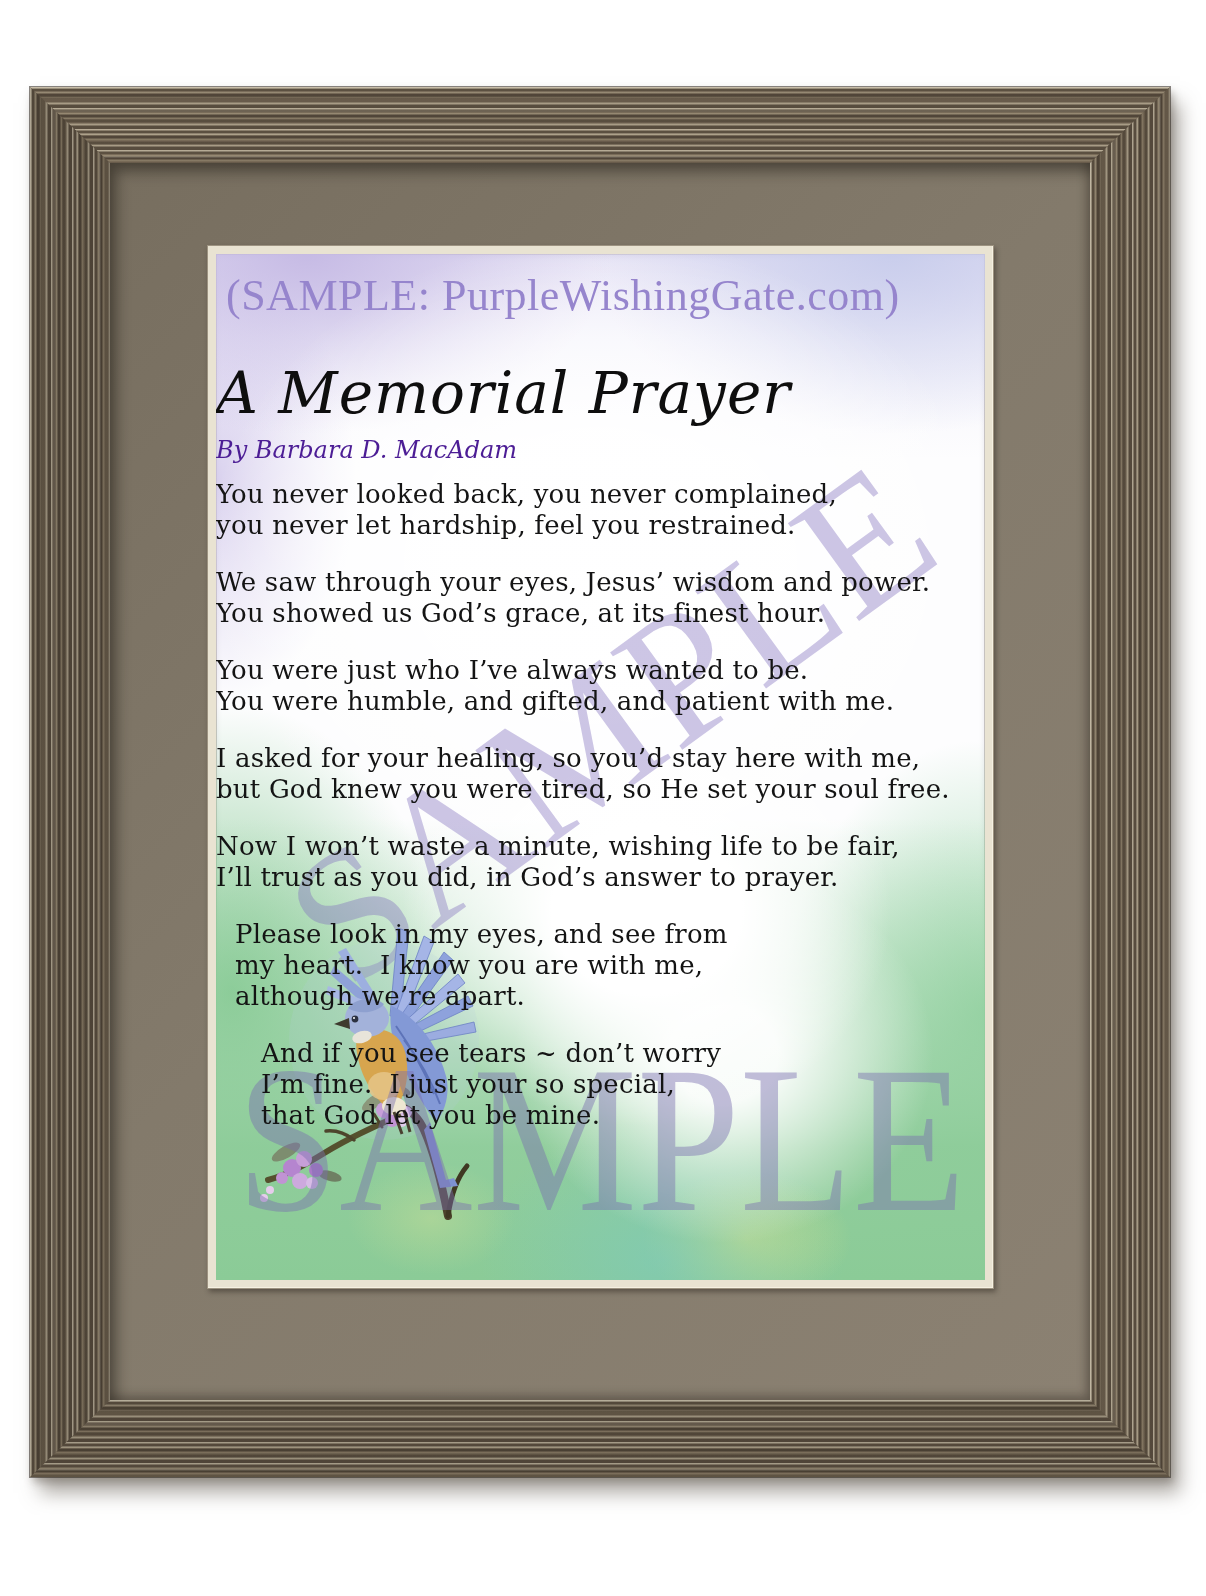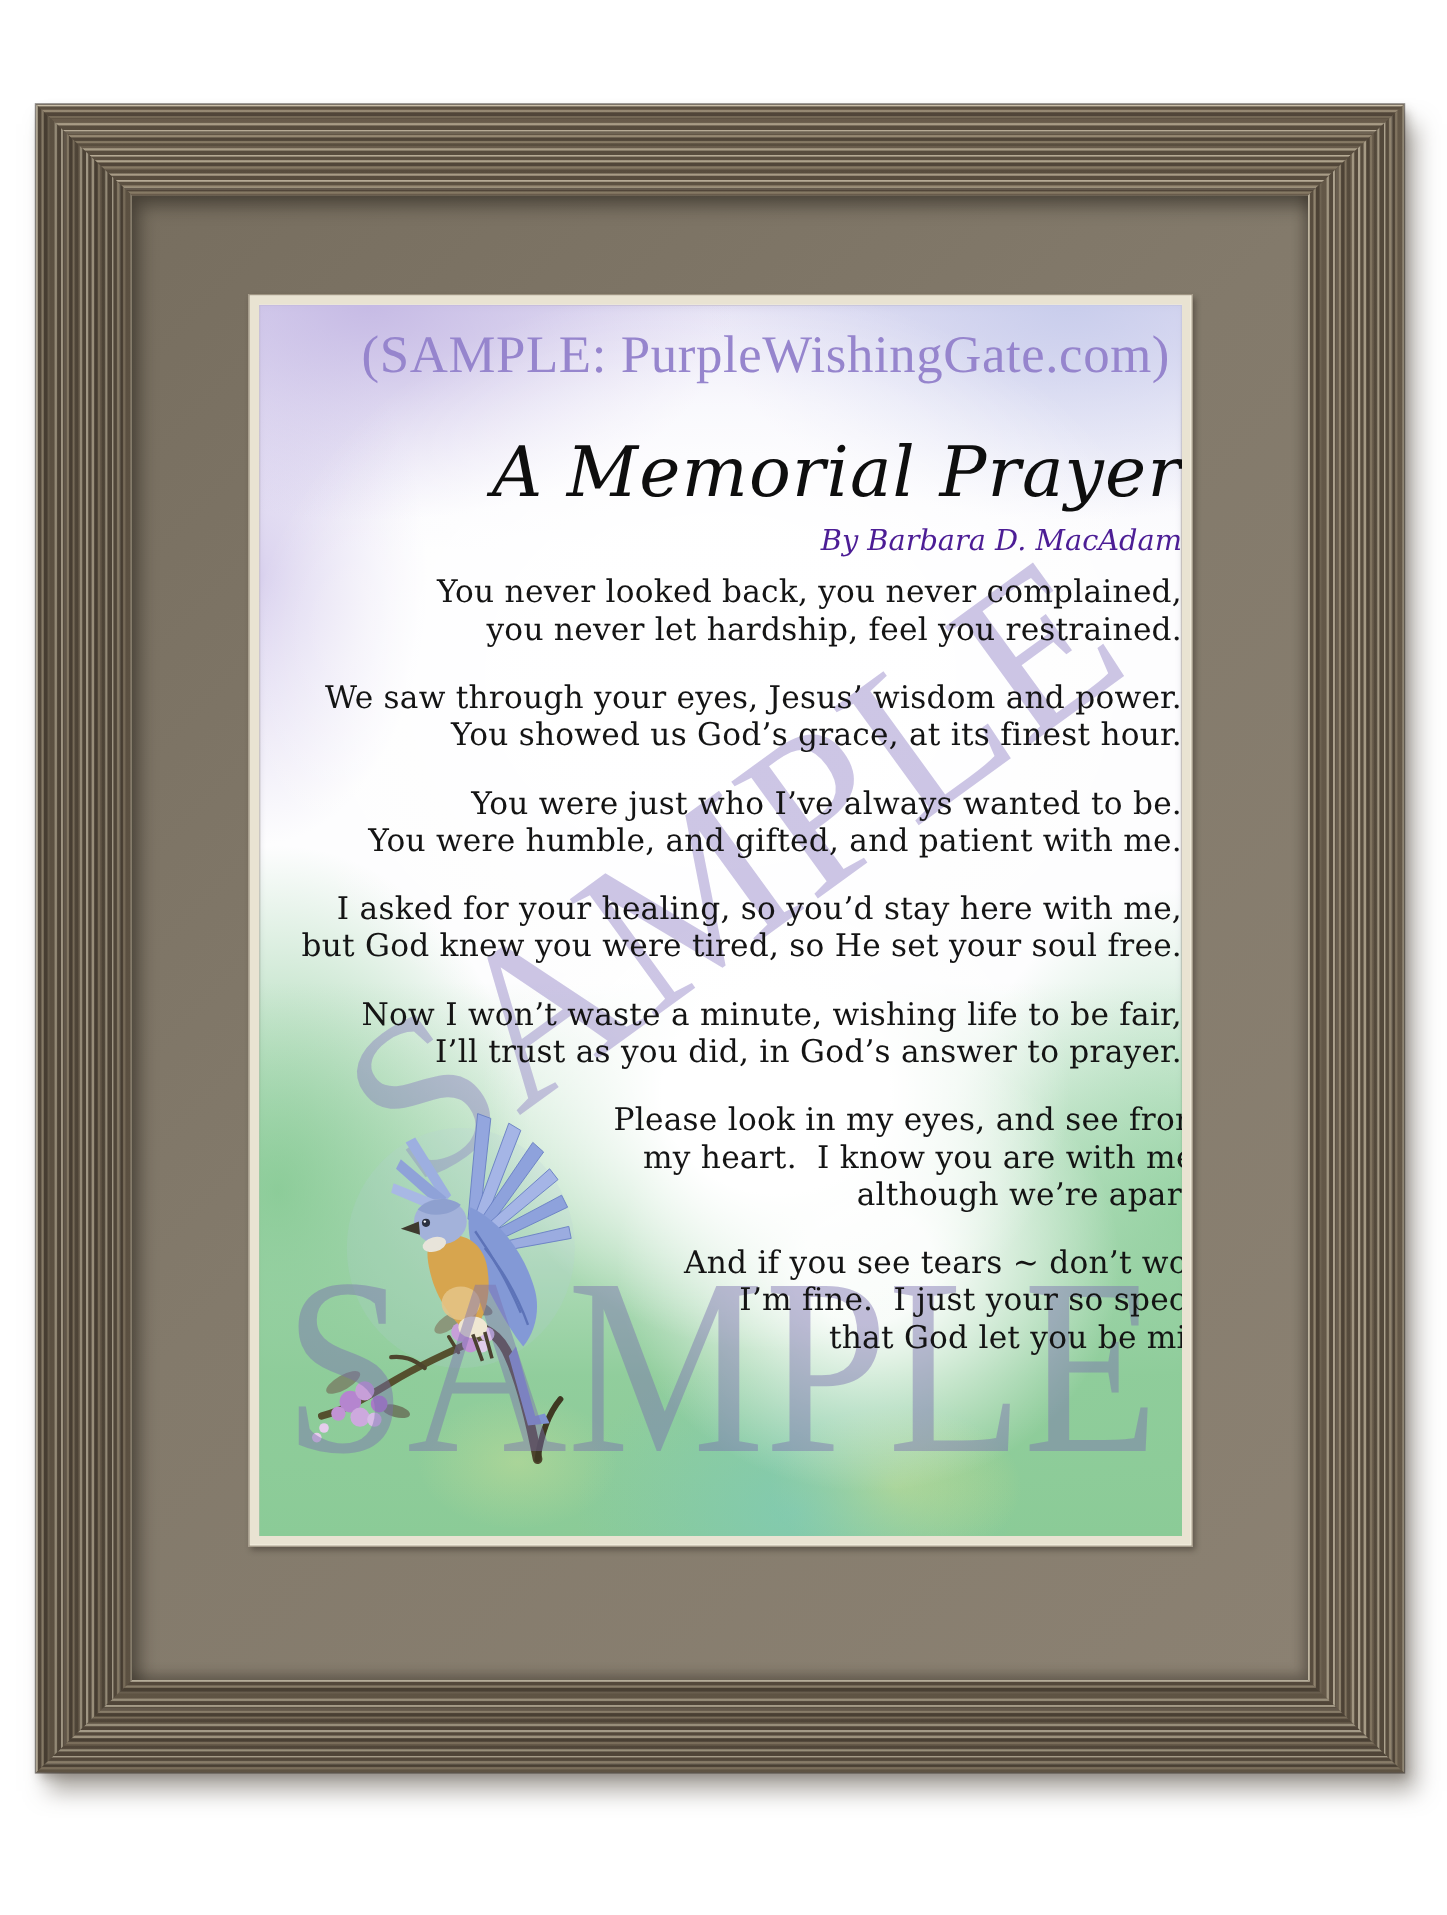--- a/index.html
+++ b/index.html
@@ -55,21 +55,21 @@
 
   
   .wm-diagonal{position:absolute;left:395px;top:470px;transform:translate(-50%,-50%) rotate(-36deg);
       font-family:"Liberation Serif", serif;font-size:185px;font-weight:400;letter-spacing:2px;
       color:rgba(130,112,190,.40);white-space:nowrap;line-height:1;}
   .wm-bottom{position:absolute;left:50%;top:780px;transform:translateX(-50%) scaleX(.88);
       font-family:"Liberation Serif", serif;font-size:210px;letter-spacing:0;
       color:rgba(122,110,176,.45);white-space:nowrap;line-height:1;}
 
   
-  .content{position:absolute;inset:0;text-align:right;color:#141414;padding-left:20px;}
+  .content{position:absolute;inset:0;text-align:left;color:#141414;}
   .wm-header{margin:16px 10px 0;font-family:"Liberation Serif", serif;font-size:44px;line-height:52px;
       color:#9685cd;letter-spacing:.5px;}
   .title{margin-top:34px;font-style:italic;font-size:58px;line-height:74px;color:#0e0e0e;letter-spacing:1px;}
   .byline{margin-top:5px;font-style:italic;font-size:24px;line-height:30px;color:#4c1d95;}
   .poem-body{margin-top:14px;font-size:26px;line-height:31px;letter-spacing:.2px;}
   .stanza{margin:0 0 26px 0;}
   .line{display:block;white-space:pre-wrap;}
   .stanza-6{transform:translateX(19px);}
   .stanza-7{transform:translateX(45px);}
 

